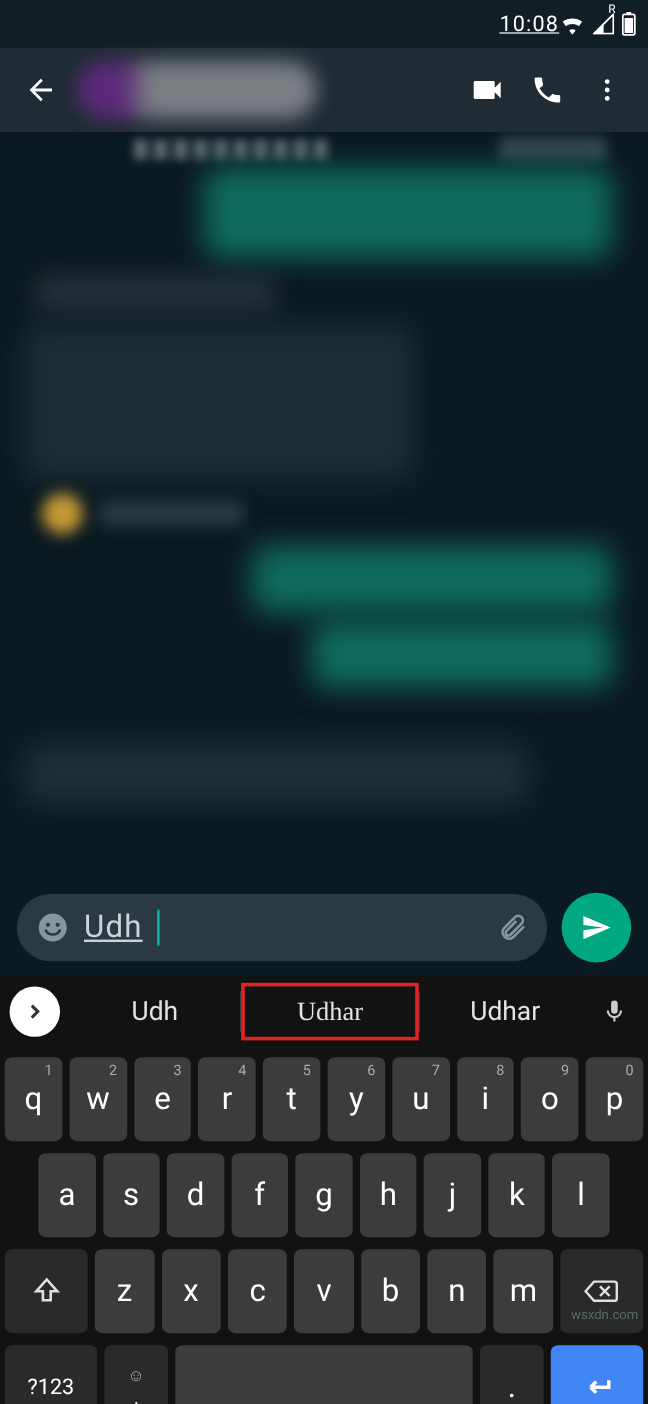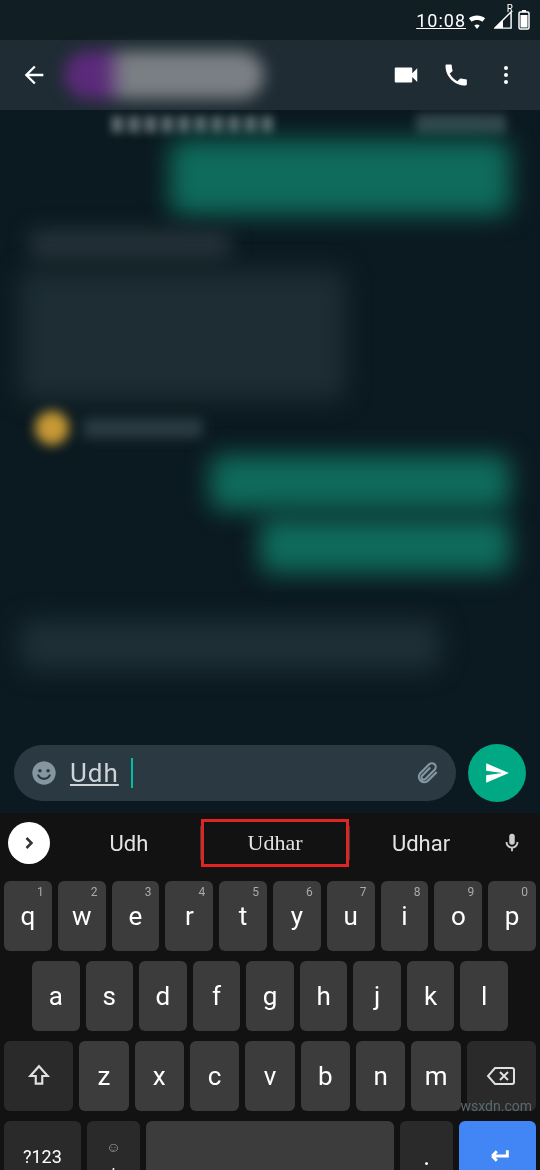--- a/index.html
+++ b/index.html
@@ -38,21 +38,21 @@
   .key { background:#3c3c3c; border-radius:6px; height:70px; display:flex; align-items:center; justify-content:center; font-size:26px; color:#fff; position:relative; flex:1; }
   .key .sup { position:absolute; top:4px; right:8px; font-size:12px; color:#aaa; }
   .key.shift, .key.back { flex:1.4; background:#2a2a2a; }
   .row2 { padding:0 28px; }
   .krow.bottom .key123 { flex:1.3; background:#2a2a2a; font-size:18px; }
   .krow.bottom .keycomma { flex:0.9; background:#2a2a2a; display:flex; flex-direction:column; font-size:16px; gap:0;}
   .krow.bottom .space { flex:4.2; background:#3c3c3c; }
   .krow.bottom .keydot { flex:0.9; background:#2a2a2a; }
   .krow.bottom .keyenter { flex:1.3; background:#4285f4; }
   svg { display:block; }
-  .watermark { position:absolute; bottom:56px; right:8px; font-size:14px; color:#5a6a6d;margin-top:44px; }
+  .watermark { position:absolute; bottom:68px; right:8px; font-size:11px; color:#5a6a6d;margin-top:44px; }
 </style>
 </head>
 <body>
 
 <div class="status-bar">
   <span>10:08</span>
   <div class="status-right">
     <span>
       <svg width="22" height="18" viewBox="0 0 24 20" fill="#fff">
           <path d="M12 20l-3-4c1.8-1.4 4.2-1.4 6 0l-3 4zm-6-8l-3-4c5-4 13-4 18 0l-3 4c-3.4-2.8-8.6-2.8-12 0z"></path>

